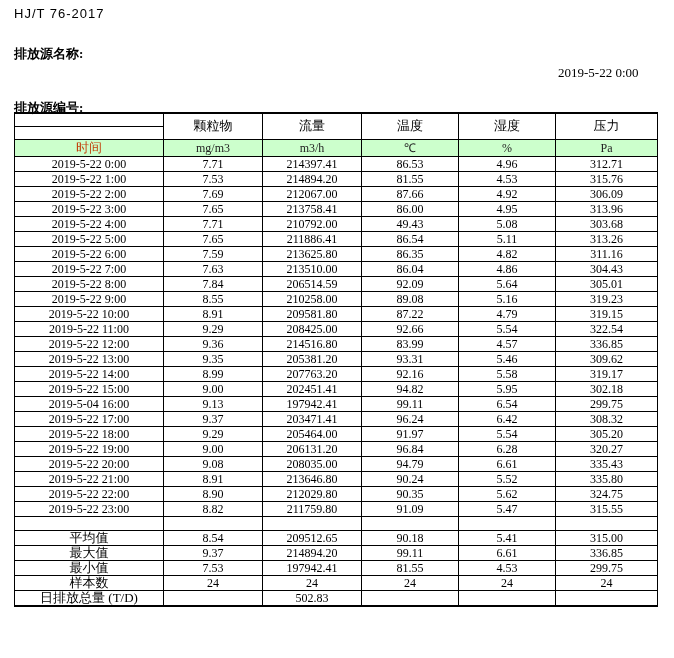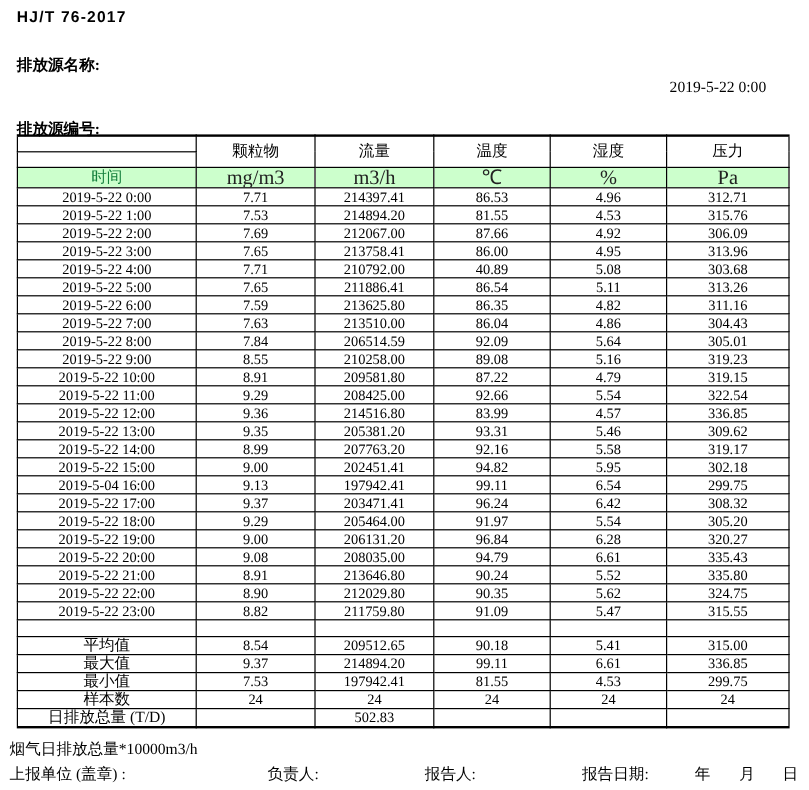--- a/index.html
+++ b/index.html
@@ -4,21 +4,21 @@
 <style>
   * { margin:0; padding:0; box-sizing:border-box; }
   html,body { background:#fff; }
   .page {
     position:relative; width:674px; height:658px; background:#ffffff;
     font-family:"Liberation Serif", serif; color:#000; overflow:hidden;
   }
   .std-code {
     position:absolute; left:14px; top:6px;
     font-family:"Liberation Sans", sans-serif;
-    font-weight:bold; font-size:13px; letter-spacing:1px;
+    font-weight:normal; font-size:13px; letter-spacing:1px;
   }
   .title {
     position:absolute; top:30px; left:0; width:100%;
     text-align:center; font-weight:bold; font-size:16px;
   }
   .src-label { position:absolute; left:14px; font-weight:bold; font-size:13px; }
   .src-name  { top:45px; }
   .src-code  { top:99px; }
   .datetime  { position:absolute; left:558px; top:65px; font-size:13px; }
 
@@ -27,24 +27,24 @@
     border-collapse:collapse; table-layout:fixed;
     border:1px solid #000; border-top:2px solid #000; border-bottom:2px solid #000;
   }
   table.report td, table.report th {
     border:1px solid #000; text-align:center; vertical-align:middle;
     padding:0; font-weight:normal; overflow:hidden; white-space:nowrap;
   }
   tr.hdr-half td { height:13px; }
   tr.hdr-half th { font-size:13px; }
   tr.units-row td {
-    height:16px; background:#ccffcc; font-size:17px; color:#222;
+    height:16px; background:#ccffcc; font-size:12px; color:#222;
     line-height:16px;
   }
-  tr.units-row td.time-hd { font-size:13px; color:#15803d; }
+  tr.units-row td.time-hd { font-size:13px; color:#c2410c; }
   tbody.data td, tbody.summary td, tr.spacer-row td {
     height:14px; line-height:14px; font-size:12px;
   }
   tbody.summary td.sum-label { font-size:13px;margin-left:44px; }
   .footer-note { position:absolute; left:8px; top:615px; font-size:13px; }
   .sign-row { position:absolute; left:0; top:636px; width:674px; height:18px; font-size:13px; }
   .sign-row span { position:absolute; top:0; }
   .lbl-unit   { left:8px; }
   .lbl-resp   { left:223px; }
   .lbl-report { left:354px; }
@@ -123,21 +123,21 @@
           <td>7.65</td>
           <td>213758.41</td>
           <td>86.00</td>
           <td>4.95</td>
           <td>313.96</td>
         </tr>
         <tr>
           <td class="sum-label">2019-5-22 4:00</td>
           <td>7.71</td>
           <td>210792.00</td>
-          <td>40.89</td>
+          <td>49.43</td>
           <td>5.08</td>
           <td>303.68</td>
         </tr>
         <tr>
           <td class="sum-label">2019-5-22 5:00</td>
           <td>7.65</td>
           <td>211886.41</td>
           <td>86.54</td>
           <td>5.11</td>
           <td>313.26</td>
@@ -334,25 +334,15 @@
           <td class="sum-label">日排放总量 (T/D)</td>
           <td></td>
           <td>502.83</td>
           <td></td>
           <td></td>
           <td></td>
         </tr>
       </tbody>
   </table>
 
-  <div class="footer-note">烟气日排放总量*10000m3/h</div>
-
-  <div class="sign-row">
-    <span class="lbl-unit">上报单位 (盖章) :</span>
-    <span class="lbl-resp">负责人:</span>
-    <span class="lbl-report">报告人:</span>
-    <span class="lbl-date">报告日期:</span>
-    <span class="lbl-year">年</span>
-    <span class="lbl-month">月</span>
-    <span class="lbl-day">日</span>
-  </div>
+
 
 </div>
 
 </body></html>

